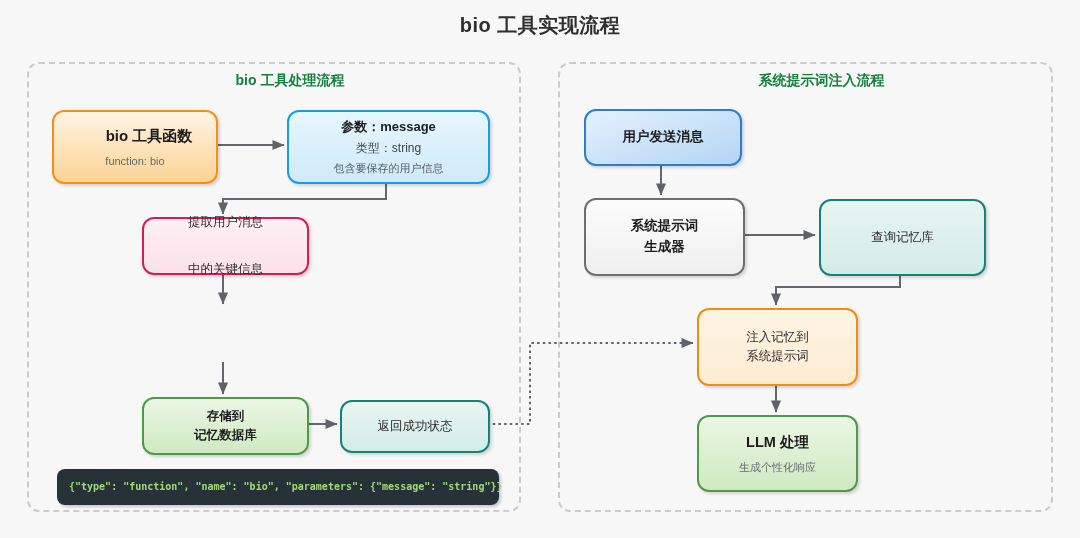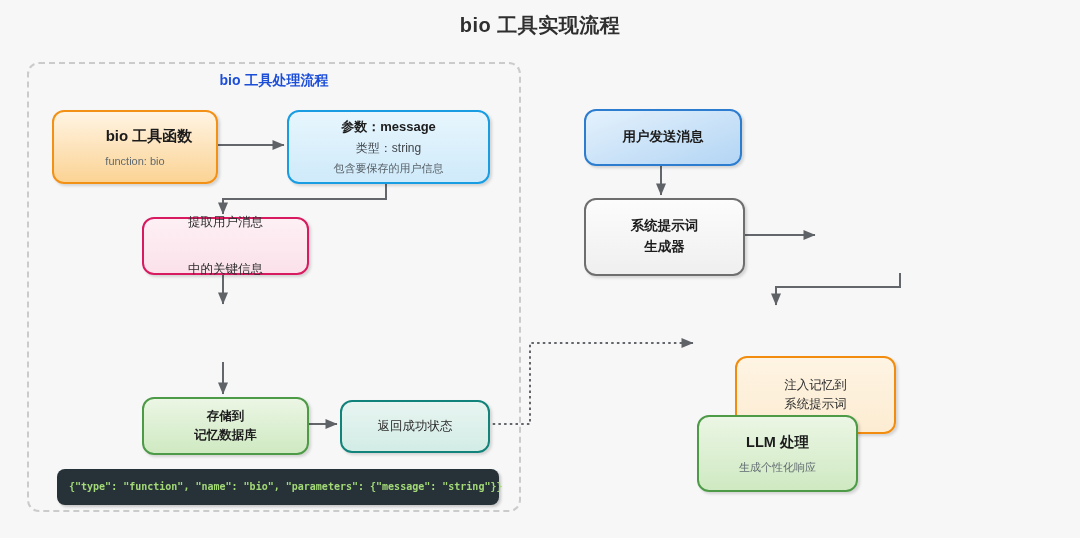--- a/index.html
+++ b/index.html
@@ -3,39 +3,39 @@
 <meta charset="utf-8">
 <style>
   html,body{margin:0;padding:0;background:#f7f7f8;}
   .stage{position:relative;width:1080px;height:530px;background:#f7f7f8;
          font-family:"Liberation Sans","DejaVu Sans",sans-serif;overflow:hidden;}
   .page-title{position:absolute;top:12px;left:0;width:1080px;margin:0;text-align:center;
               font-size:20px;font-weight:bold;color:#2f2f2f;letter-spacing:.5px;}
   .container{position:absolute;border:2px dashed #cbcbcb;border-radius:12px;background:transparent;}
   .container.left{left:27px;top:62px;width:490px;height:446px;}
   .container.right{left:558px;top:62px;width:491px;height:446px;}
-  .section-title{position:absolute;top:8px;left:0;width:100%;text-align:center;
-                 font-size:14px;font-weight:bold;color:#1d4ed8;}
+  .section-title{position:absolute;top:8px;left:16px;width:100%;text-align:center;
+                 font-size:14px;font-weight:bold;color:#15803d;}
   .wires{position:absolute;left:0;top:0;width:1080px;height:538px;pointer-events:none;}
   .node{position:absolute;border-radius:12px;display:flex;flex-direction:column;
         align-items:center;justify-content:center;text-align:center;
         box-shadow:2px 2px 3px rgba(0,0,0,0.15);color:#2c2c2c;font-size:12.5px;line-height:1.55;}
   .t{font-weight:bold;color:#1c1c1c;}
   .s{font-size:11px;color:#616a70;margin-top:5px;font-weight:normal;}
   
   .n-bio{left:52px;top:110px;width:162px;height:70px;}
   .n-param{left:287px;top:110px;width:199px;height:70px;}
   .n-extract{left:142px;top:217px;width:163px;height:54px;}
   .n-format{left:142px;top:307px;width:163px;height:54px;}
   .n-store{left:142px;top:397px;width:163px;height:54px;}
   .n-success{left:340px;top:400px;width:146px;height:49px;}
   .n-user{left:584px;top:109px;width:154px;height:53px;}
   .n-gen{left:584px;top:198px;width:157px;height:74px;}
   .n-query{left:819px;top:199px;width:163px;height:73px;}
-  .n-inject{left:735px;top:308px;width:157px;height:74px;margin-top:48px;}
+  .n-inject{left:697px;top:308px;width:157px;height:74px;}
   .n-llm{left:697px;top:415px;width:157px;height:73px;}
   
   .c-orange{background:linear-gradient(180deg,#fff4e3 0%,#fbd394 100%);border:2px solid #f39117;}
   .c-blue{background:linear-gradient(180deg,#e7f6fd 0%,#cfeafa 100%);border:2px solid #189ce2;}
   .c-pink{background:linear-gradient(180deg,#fdf0f4 0%,#fbe1ea 100%);border:2px solid #d81b60;gap:28px;}
   .c-purple{background:linear-gradient(180deg,#f9f0fc 0%,#f2e3fa 100%);border:2px solid #9127b8;}
   .c-green{background:linear-gradient(180deg,#ebf6e4 0%,#cfe9c2 100%);border:2px solid #4d9a47;}
   .c-teal{background:linear-gradient(180deg,#e8f5f1 0%,#d3ece6 100%);border:2px solid #11837a;}
   .c-userblue{background:linear-gradient(160deg,#e4f1fc 0%,#b3d5f4 100%);border:2px solid #2c7cd0;}
   .c-gray{background:linear-gradient(180deg,#fcfcfc 0%,#efefef 100%);border:2px solid #6e6e6e;}
@@ -55,20 +55,23 @@
 <body>
 
 <div class="stage">
 
   <h1 class="page-title">bio 工具实现流程</h1>
 
   <section class="container left">
     <div class="section-title">bio 工具处理流程</div>
   </section>
 
+  <section class="container right">
+    <div class="section-title">系统提示词注入流程</div>
+  </section>
 
   <svg class="wires" viewBox="0 0 1080 538" xmlns="http://www.w3.org/2000/svg">
     <defs>
       <marker id="ah" markerUnits="userSpaceOnUse" markerWidth="14" markerHeight="12" refX="12.5" refY="6" orient="auto">
         <path d="M1,1 L13,6 L1,11 Z" fill="#5f6368"></path>
       </marker>
     </defs>
     <g fill="none" stroke="#63676c" stroke-width="2">
       <path d="M214,145 L284,145" marker-end="url(#ah)"></path>
       <path d="M386,181 L386,199 L223,199 L223,214" marker-end="url(#ah)"></path>
@@ -113,20 +116,23 @@
 
   <div class="node n-user c-userblue">
     <div class="t">用户发送消息</div>
   </div>
 
   <div class="node n-gen c-gray">
     <div class="t">系统提示词</div>
     <div class="t">生成器</div>
   </div>
 
+  <div class="node n-query c-teal">
+    <div>查询记忆库</div>
+  </div>
 
   <div class="node n-inject c-injorange">
     <div>注入记忆到</div>
     <div>系统提示词</div>
   </div>
 
   <div class="node n-llm c-green">
     <div class="t">LLM 处理</div>
     <div class="s">生成个性化响应</div>
   </div>

